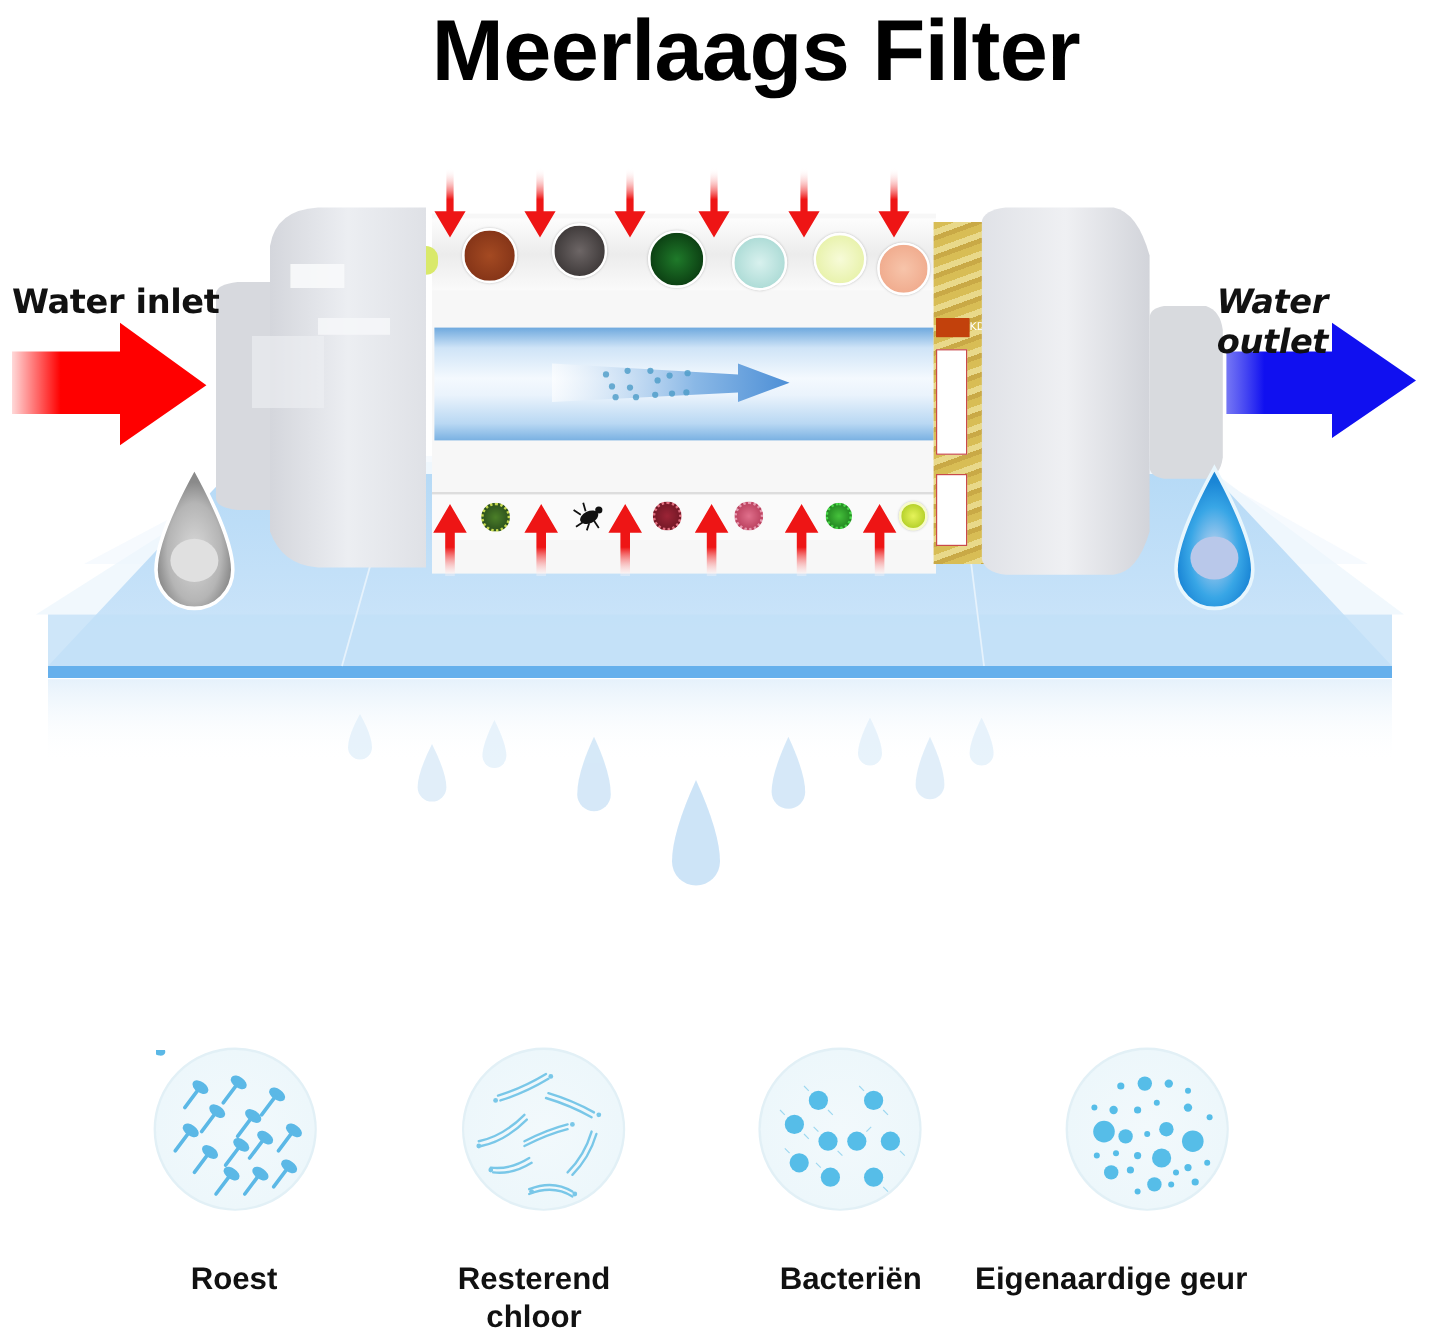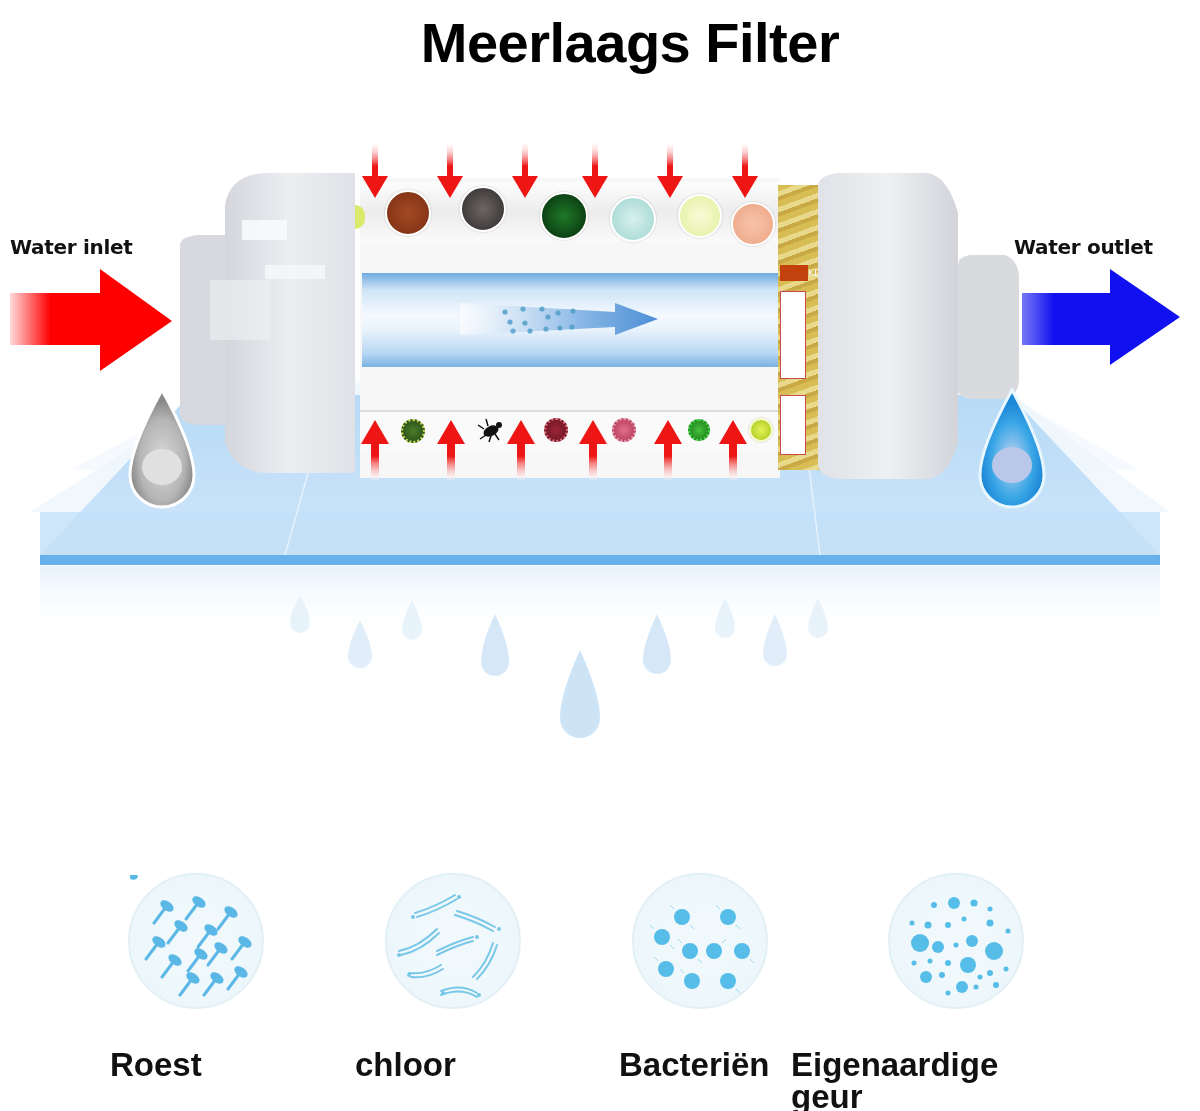--- a/index.html
+++ b/index.html
@@ -1,30 +1,30 @@
 <!DOCTYPE html>
 <html><head>
 <meta charset="utf-8">
 <style>
   * { box-sizing: border-box; margin: 0; padding: 0; }
   html, body { width: 1200px; height: 1111px; background: #ffffff; overflow: hidden; }
   body { position: relative; font-family: "Liberation Sans", sans-serif; }
 
   .title {
     position: absolute; left: 0; top: 0; width: 1200px; text-align: center;
-    font-family: "Liberation Sans", sans-serif; font-weight: 700; font-size: 56px;
+    font-family: "Liberation Sans", sans-serif; font-weight: 700; font-size: 72px;
     line-height: 86px; color: #000; letter-spacing: -0.5px; padding-left: 60px;
   }
 
   .flow-label {
     position: absolute; font-family: "DejaVu Sans", sans-serif; font-weight: 700;
-    font-size: 20px; color: #111; letter-spacing: -0.3px;
+    font-size: 28px; color: #111; letter-spacing: -0.3px;
   }
   .flow-label.inlet { left: 10px; top: 235px; }
-  .flow-label.outlet { left: 1014px; top: 235px; }
+  .flow-label.outlet { left: 1014px; top: 235px; font-style: italic; }
 
   .scene { position: absolute; left: 0; top: 0; width: 1200px; height: 800px; }
 
   
   .layer {
     position: absolute;
   }
 
   .drop-large { position: absolute; }
 
@@ -67,21 +67,21 @@
   .media-card {
     position: absolute; left: 780px; width: 26px; background: #fff; border: 1px solid #c94a4a;
   }
   .bottom-circle {
     position: absolute; width: 136px; height: 136px; border-radius: 50%;
     background: radial-gradient(circle, #f2f9fc 0%, #edf7fb 70%, #e3f1f7 100%);
     border: 2px solid #e2f0f6;
   }
   .bottom-label {
     position: absolute; font-family: "Liberation Sans", sans-serif; font-weight: 700;
-    font-size: 33px; color: #111; text-align: left; line-height: 32px;
+    font-size: 26px; color: #111; text-align: center; line-height: 32px;
   }
 </style>
 </head>
 <body>
 
 <div class="scene">
 
   <svg class="layer" style="left:0;top:0;" width="1200" height="800" viewBox="0 0 1200 800">
     <defs>
       <linearGradient id="plat" x1="0" y1="0" x2="0" y2="1">
@@ -336,20 +336,21 @@
           <circle cx="112" cy="54" r="2"></circle>
           <circle cx="12" cy="80" r="2"></circle>
           <circle cx="90" cy="62" r="2"></circle>
           <circle cx="22" cy="100" r="2"></circle>
           <circle cx="56" cy="118" r="2"></circle>
           <circle cx="92" cy="120" r="2"></circle>
         </g>
     </svg>
   </div>
   <div class="bottom-label" style="left:355px;top:1049px;width:180px;">
+    <div>Resterend</div>
     <div>chloor</div>
   </div>
 
   <div class="bottom-circle" style="left:632px;top:873px;">
     <svg width="136" height="136" viewBox="0 0 136 136">
       <g fill="#56bde8">
         <circle cx="48" cy="42" r="8"></circle>
           <circle cx="94" cy="42" r="8"></circle>
         <circle cx="28" cy="62" r="8"></circle>
           <circle cx="56" cy="76" r="8"></circle>

